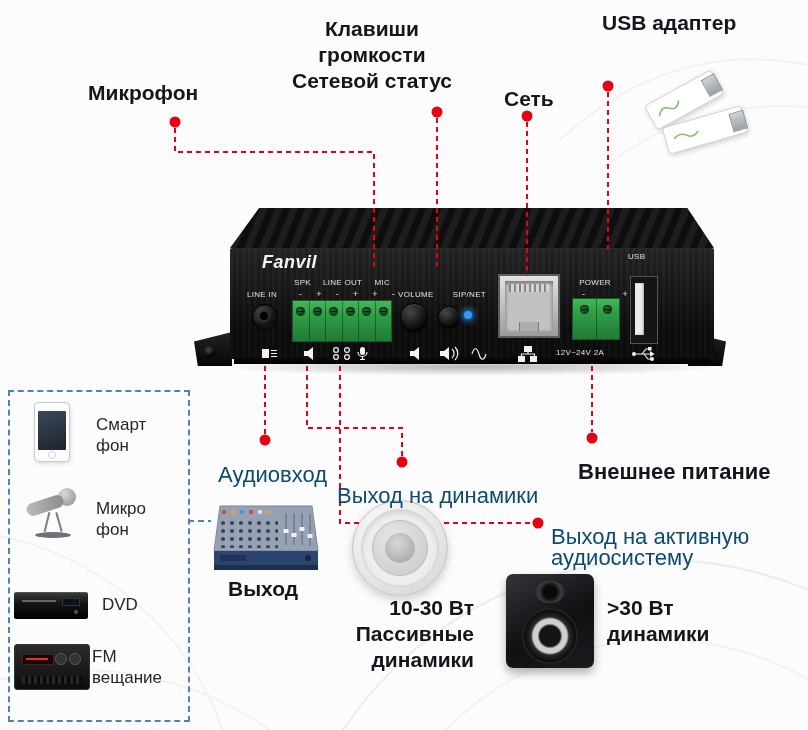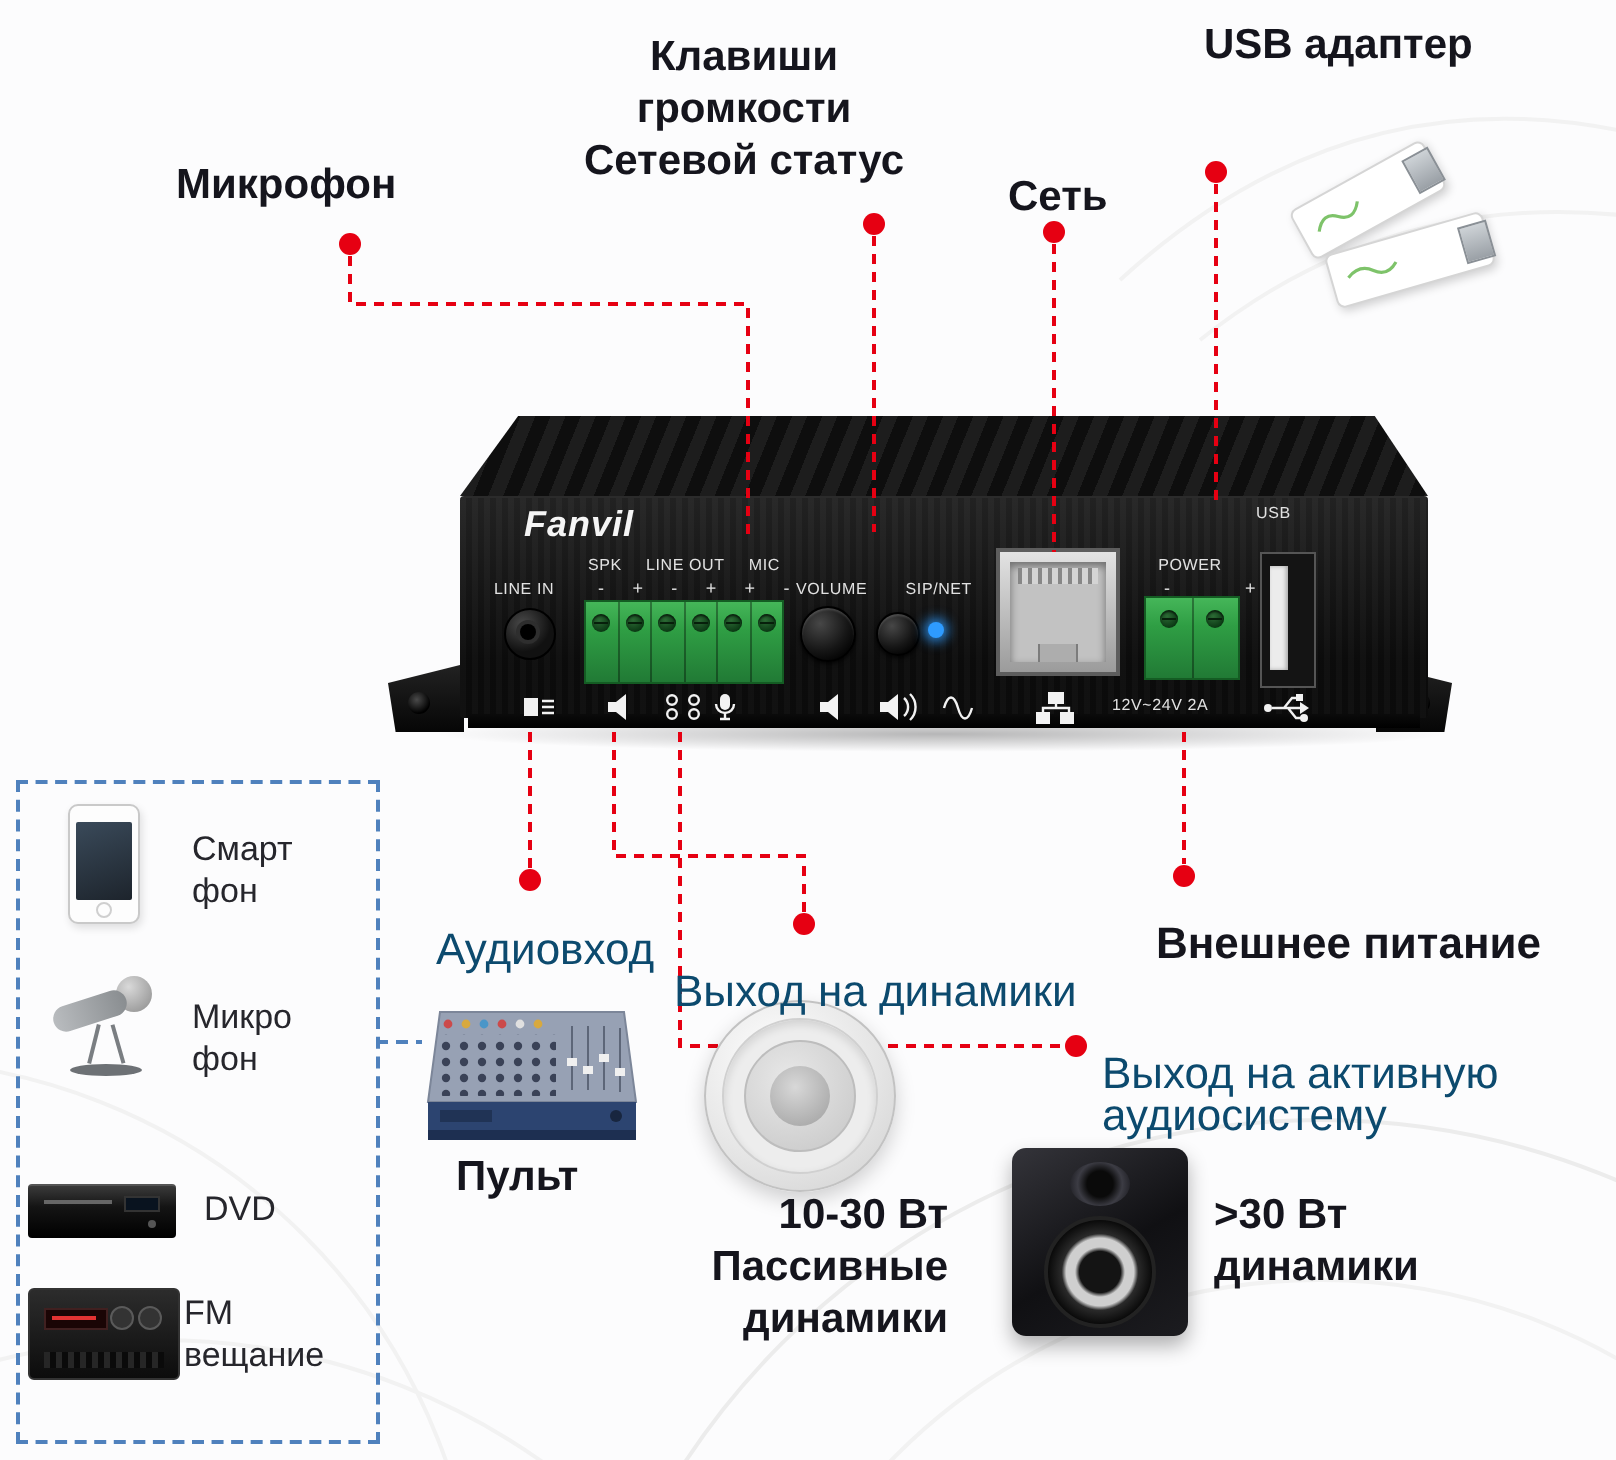--- a/index.html
+++ b/index.html
@@ -366,21 +366,21 @@
       <rect x="73.5" y="26" width="5" height="4"></rect>
         <rect x="81.5" y="30" width="5" height="4"></rect>
       <rect x="89.5" y="24" width="5" height="4"></rect>
         <rect x="97.5" y="31" width="5" height="4"></rect>
     </g>
     <path d="M4 48 H108 V62 H4 Z" fill="#2c4470"></path>
     <rect x="4" y="62" width="104" height="5" fill="#1d2f51"></rect>
     <rect x="10" y="52" width="26" height="6" fill="#203355"></rect>
     <circle cx="98" cy="55" r="3" fill="#18263f"></circle>
   </svg>
-  <div class="abs biglabel" style="left:228px;top:576px;">Пульт</div>
+  <div class="abs biglabel" style="left:228px;top:576px;">Выход</div>
 
   <div class="abs cspk">
     <div class="cs1"></div>
     <div class="cs2"></div>
     <div class="cs3"></div>
     <div class="cs4"></div>
   </div>
   <div class="abs biglabel" style="left:328px;top:595px;width:146px;text-align:right;">
     <div>10-30 Вт</div>
     <div>Пассивные</div>

